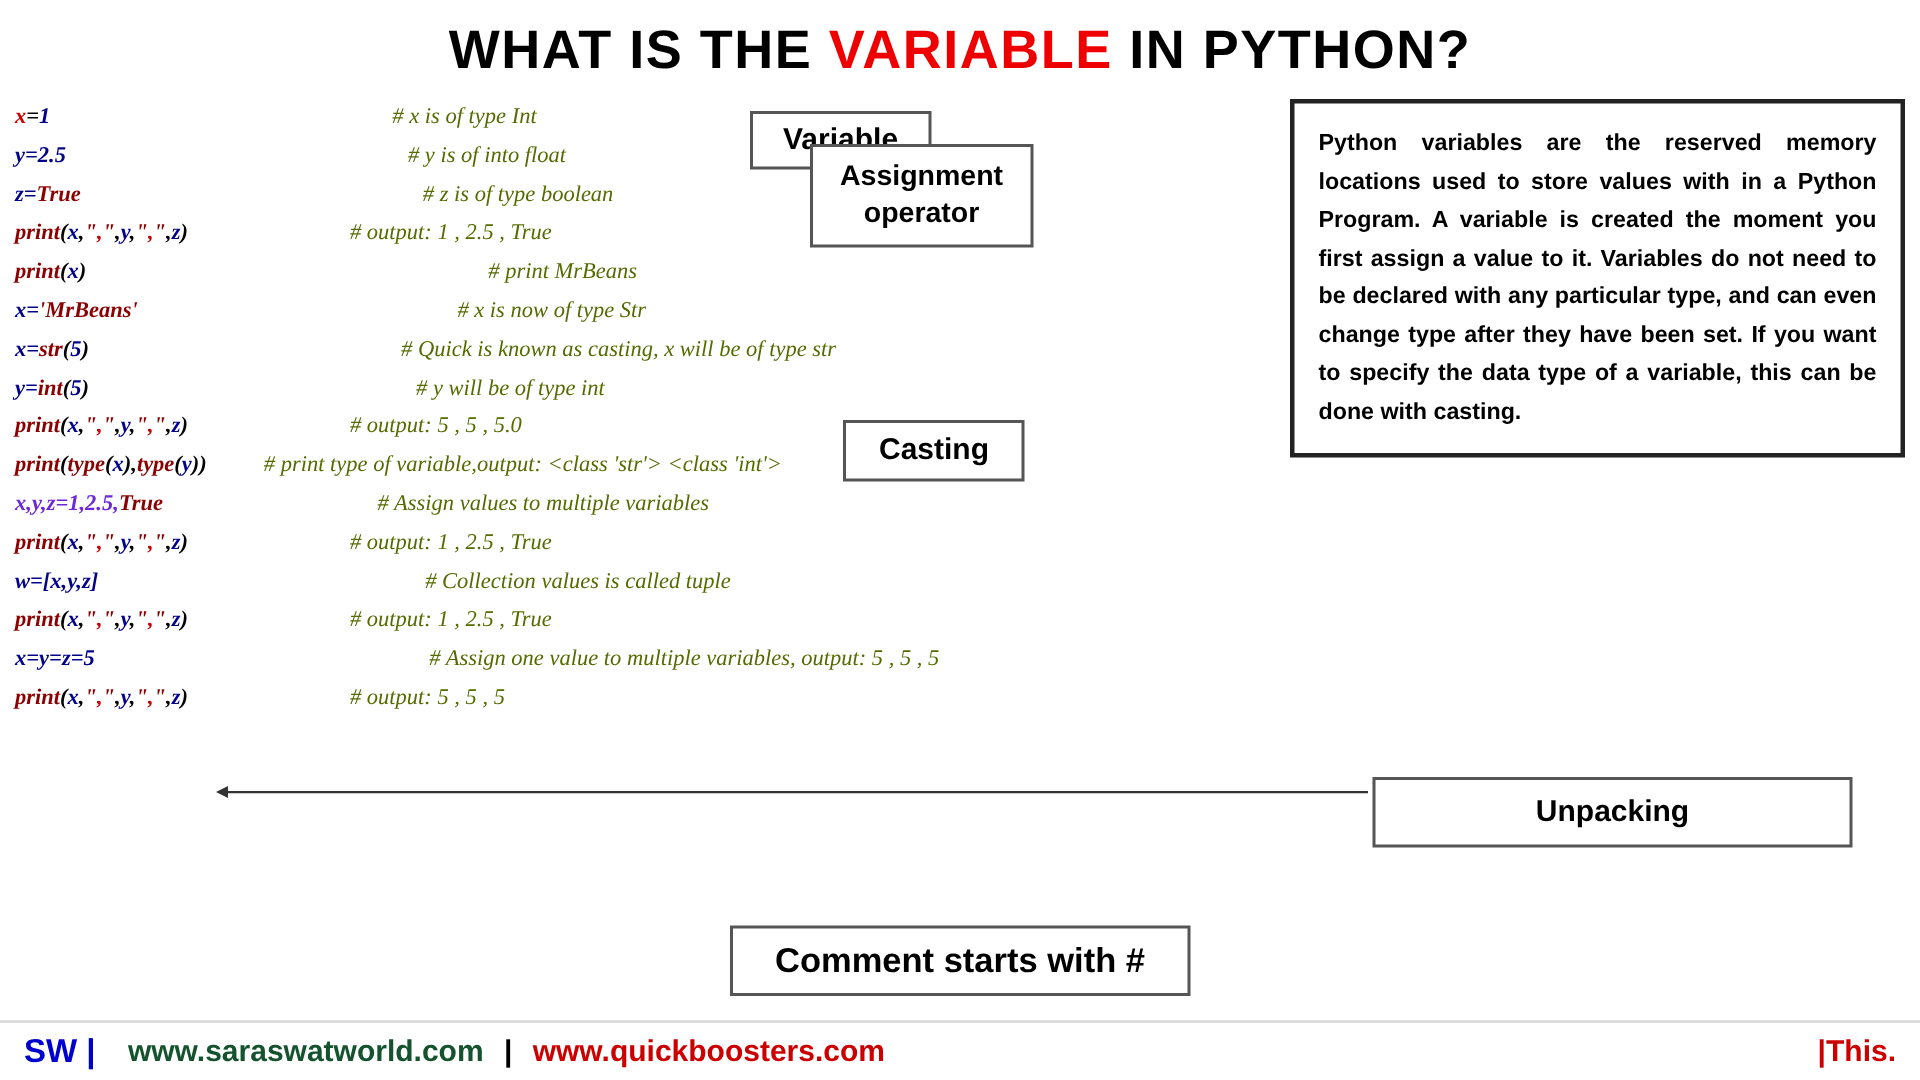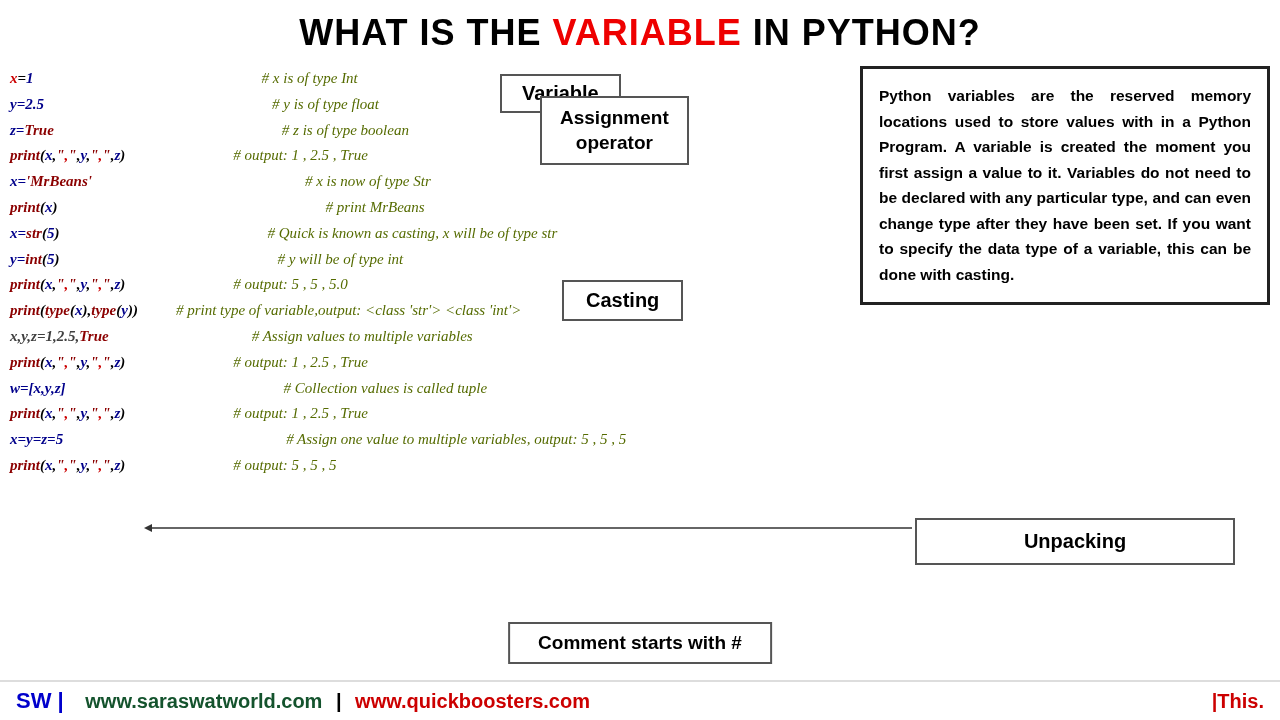--- a/index.html
+++ b/index.html
@@ -128,21 +128,21 @@
       text-align: center;
     }
 
     .callout-comment {
       position: absolute;
       bottom: 56px;
       left: 50%;
       transform: translateX(-50%);
       border: 2px solid #555;
       padding: 8px 28px;
-      font-size: 19px;
+      font-size: 23px;
       font-weight: bold;
       background: #fff;
       z-index: 10;
     }
 
     
     .footer {
       position: absolute;
       bottom: 0;
       left: 0;
@@ -178,48 +178,48 @@
 
     <div class="code-line">
       <span class="code-text"><span class="code-x-red">x</span><span class="code-eq">=</span><span class="code-num-blue">1</span></span>
       <span style="display:inline-block; width:220px;"></span>
       <span class="comment"># x is of type Int</span>
     </div>
 
     <div class="code-line">
       <span class="code-text"><span style="color:#00008b">y=2.5</span></span>
       <span style="display:inline-block; width:220px;"></span>
-      <span class="comment"># y is of type float</span>
+      <span class="comment"># y is of into float</span>
     </div>
 
     <div class="code-line">
       <span class="code-text"><span style="color:#00008b">z=</span><span style="color:#8b0000">True</span></span>
       <span style="display:inline-block; width:220px;"></span>
       <span class="comment"># z is of type boolean</span>
     </div>
 
     <div class="code-line">
       <span class="code-text"><span style="color:#8b0000">print</span><span style="color:#000">(</span><span style="color:#00008b">x</span><span style="color:#000">,</span><span style="color:#8b0000">"</span><span style="color:#cc0000">,</span><span style="color:#8b0000">"</span><span style="color:#000">,</span><span style="color:#00008b">y</span><span style="color:#000">,</span><span style="color:#8b0000">"</span><span style="color:#cc0000">,</span><span style="color:#8b0000">"</span><span style="color:#000">,</span><span style="color:#00008b">z</span><span style="color:#000">)</span></span>
       <span style="display:inline-block; width:100px;"></span>
       <span class="comment"># output: 1 , 2.5 , True</span>
     </div>
 
     <div class="code-line">
+      <span class="code-text"><span style="color:#8b0000">print</span><span style="color:#000">(</span><span style="color:#00008b">x</span><span style="color:#000">)</span></span>
+      <span style="display:inline-block; width:260px;"></span>
+      <span class="comment"># print MrBeans</span>
+    </div>
+
+    <div class="code-line">
       <span class="code-text"><span style="color:#00008b">x=</span><span style="color:#8b0000">'MrBeans'</span></span>
       <span style="display:inline-block; width:205px;"></span>
       <span class="comment"># x is now of type Str</span>
     </div>
 
     <div class="code-line">
-      <span class="code-text"><span style="color:#8b0000">print</span><span style="color:#000">(</span><span style="color:#00008b">x</span><span style="color:#000">)</span></span>
-      <span style="display:inline-block; width:260px;"></span>
-      <span class="comment"># print MrBeans</span>
-    </div>
-
-    <div class="code-line">
       <span class="code-text"><span style="color:#00008b">x=</span><span style="color:#8b0000">str</span><span style="color:#000">(</span><span style="color:#00008b">5</span><span style="color:#000">)</span></span>
       <span style="display:inline-block; width:200px;"></span>
       <span class="comment"># Quick is known as casting, x will be of type str</span>
     </div>
 
     <div class="code-line">
       <span class="code-text"><span style="color:#00008b">y=</span><span style="color:#8b0000">int</span><span style="color:#000">(</span><span style="color:#00008b">5</span><span style="color:#000">)</span></span>
       <span style="display:inline-block; width:210px;"></span>
       <span class="comment"># y will be of type int</span>
     </div>
@@ -231,21 +231,21 @@
       <span class="comment"># output: 5 , 5 , 5.0</span>
     </div>
 
     <div class="code-line">
       <span class="code-text"><span style="color:#8b0000">print</span><span style="color:#000">(</span><span style="color:#8b0000">type</span><span style="color:#000">(</span><span style="color:#00008b">x</span><span style="color:#000">),</span><span style="color:#8b0000">type</span><span style="color:#000">(</span><span style="color:#00008b">y</span><span style="color:#000">))</span></span>
       <span style="display:inline-block; width:30px;"></span>
       <span class="comment"># print type of variable,output: &lt;class 'str'&gt; &lt;class 'int'&gt;</span>
     </div>
 
     <div class="code-line">
-      <span class="code-text"><span style="color:#404040">x,y,z=1,2.5,</span><span style="color:#8b0000">True</span></span>
+      <span class="code-text"><span style="color:#6d28d9">x,y,z=1,2.5,</span><span style="color:#8b0000">True</span></span>
       <span style="display:inline-block; width:135px;"></span>
       <span class="comment"># Assign values to multiple variables</span>
     </div>
 
     <div class="code-line">
       <span class="code-text"><span style="color:#8b0000">print</span><span style="color:#000">(</span><span style="color:#00008b">x</span><span style="color:#000">,</span><span style="color:#8b0000">"</span><span style="color:#cc0000">,</span><span style="color:#8b0000">"</span><span style="color:#000">,</span><span style="color:#00008b">y</span><span style="color:#000">,</span><span style="color:#8b0000">"</span><span style="color:#cc0000">,</span><span style="color:#8b0000">"</span><span style="color:#000">,</span><span style="color:#00008b">z</span><span style="color:#000">)</span></span>
       <span style="display:inline-block; width:100px;"></span>
       <span class="comment"># output: 1 , 2.5 , True</span>
     </div>
 

